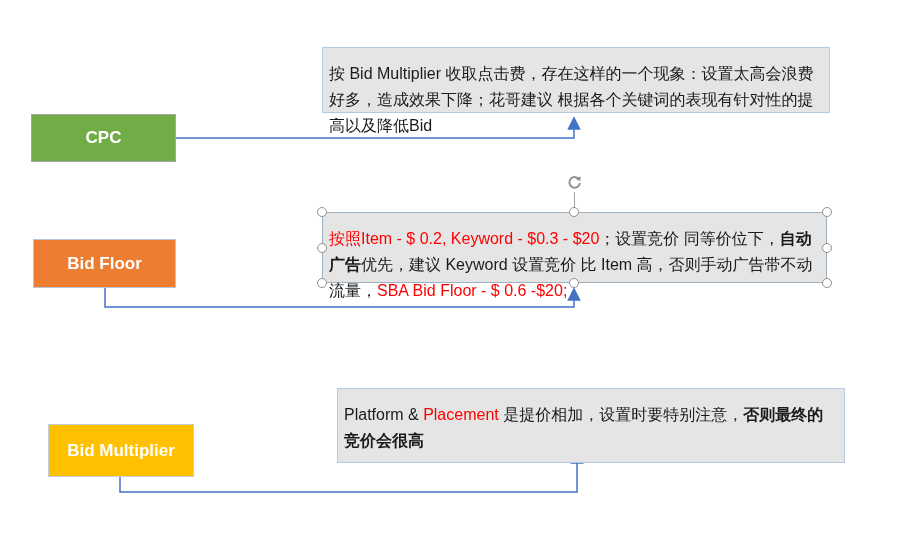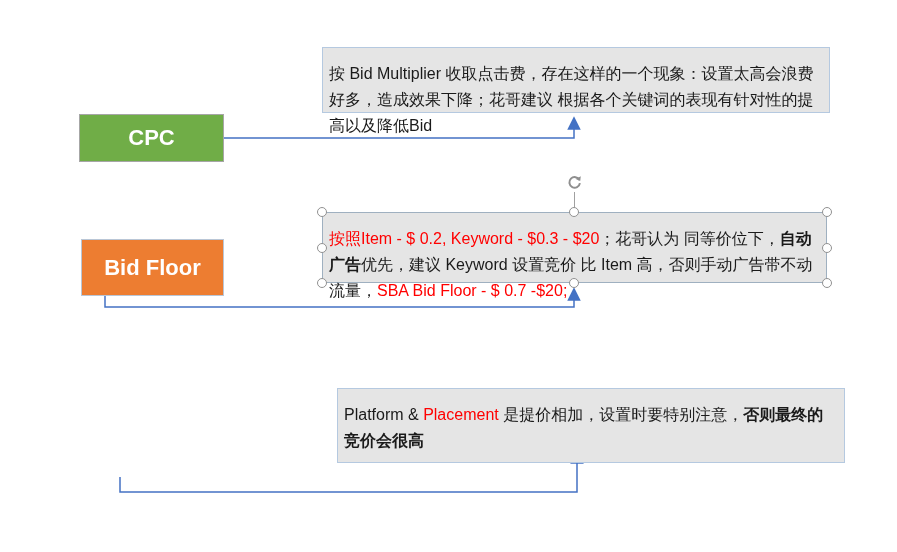--- a/index.html
+++ b/index.html
@@ -20,26 +20,25 @@
   .connector-layer polyline { pointer-events: stroke; }
 
   
   .node {
     position: absolute;
     display: flex;
     align-items: center;
     justify-content: center;
     color: #ffffff;
     font-weight: bold;
-    font-size: 22px;
+    font-size: 17px;
     text-align: center;
-    margin-left: 48px;
   }
   .node-cpc   { left: 31px;  top: 114px; width: 145px; height: 48px; background: #70AD47; border: 1px solid #a6a6a6; }
-  .node-floor { left: 33px;  top: 239px; width: 143px; height: 57px; background: #ED7D31; border: 1px solid #b9c6d6; text-align: right; }
+  .node-floor { left: 33px;  top: 239px; width: 143px; height: 49px; background: #ED7D31; border: 1px solid #b9c6d6; text-align: right; }
   .node-mult  { left: 48px;  top: 424px; width: 146px; height: 53px; background: #FFC000; border: 1px solid #c3cedc; }
 
   
   .note {
     position: absolute;
     background: #e5e5e5;
     font-size: 16px;
     line-height: 26px;
     color: #1a1a1a;
     padding: 13px 6px;
@@ -88,27 +87,30 @@
     <polyline points="105,288 105,307 574,307 574,290" fill="none" stroke="#4472C4" stroke-width="1.5" marker-end="url(#arrow)"></polyline>
     <polyline points="120,477 120,492 577,492 577,453" fill="none" stroke="#4472C4" stroke-width="1.5" marker-end="url(#arrow)"></polyline>
   </svg>
 
   <div class="node node-cpc">
     <span>CPC</span>
   </div>
   <div class="node node-floor">
     <span>Bid Floor</span>
   </div>
+  <div class="node node-mult">
+    <span>Bid Multiplier</span>
+  </div>
 
   <div class="note note-1">
     <span><span class="seg-normal">按 Bid Multiplier  收取点击费，存在这样的一个现象：设置太高会浪费好多，造成效果下降；花哥建议 根据各个关键词的表现有针对性的提高以及降低Bid</span></span>
   </div>
 
   <div class="note note-2">
-    <span><span class="seg-red-bold">按照Item - $ 0.2, Keyword - $0.3 - $20</span><span class="seg-normal">；花哥认为 同等价位下，</span><span class="seg-bold">自动广告</span><span class="seg-normal">优先，建议 Keyword 设置竞价 比 Item 高，否则手动广告带不动流量，</span><span class="seg-red-bold">SBA Bid Floor - $ 0.7 -$20;</span></span>
+    <span><span class="seg-red-bold">按照Item - $ 0.2, Keyword - $0.3 - $20</span><span class="seg-normal">；设置竞价 同等价位下，</span><span class="seg-bold">自动广告</span><span class="seg-normal">优先，建议 Keyword 设置竞价 比 Item 高，否则手动广告带不动流量，</span><span class="seg-red-bold">SBA Bid Floor - $ 0.6 -$20;</span></span>
   </div>
 
   <div class="note note-3">
     <span><span class="seg-normal">Platform &amp; </span><span class="seg-red-bold">Placement</span><span class="seg-normal"> 是提价相加，设置时要特别注意，</span><span class="seg-bold">否则最终的竞价会很高</span></span>
   </div>
 
   <div class="rotate-stem"></div>
   <svg class="rotate-icon" viewBox="0 0 17 17">
     <path d="M13.4 6 A5.3 5.3 0 1 0 13.9 9.2" fill="none" stroke="#8f8f8f" stroke-width="2"></path>
     <path d="M14.8 2.2 L14.2 7.1 L9.8 4.9 Z" fill="#8f8f8f"></path>

